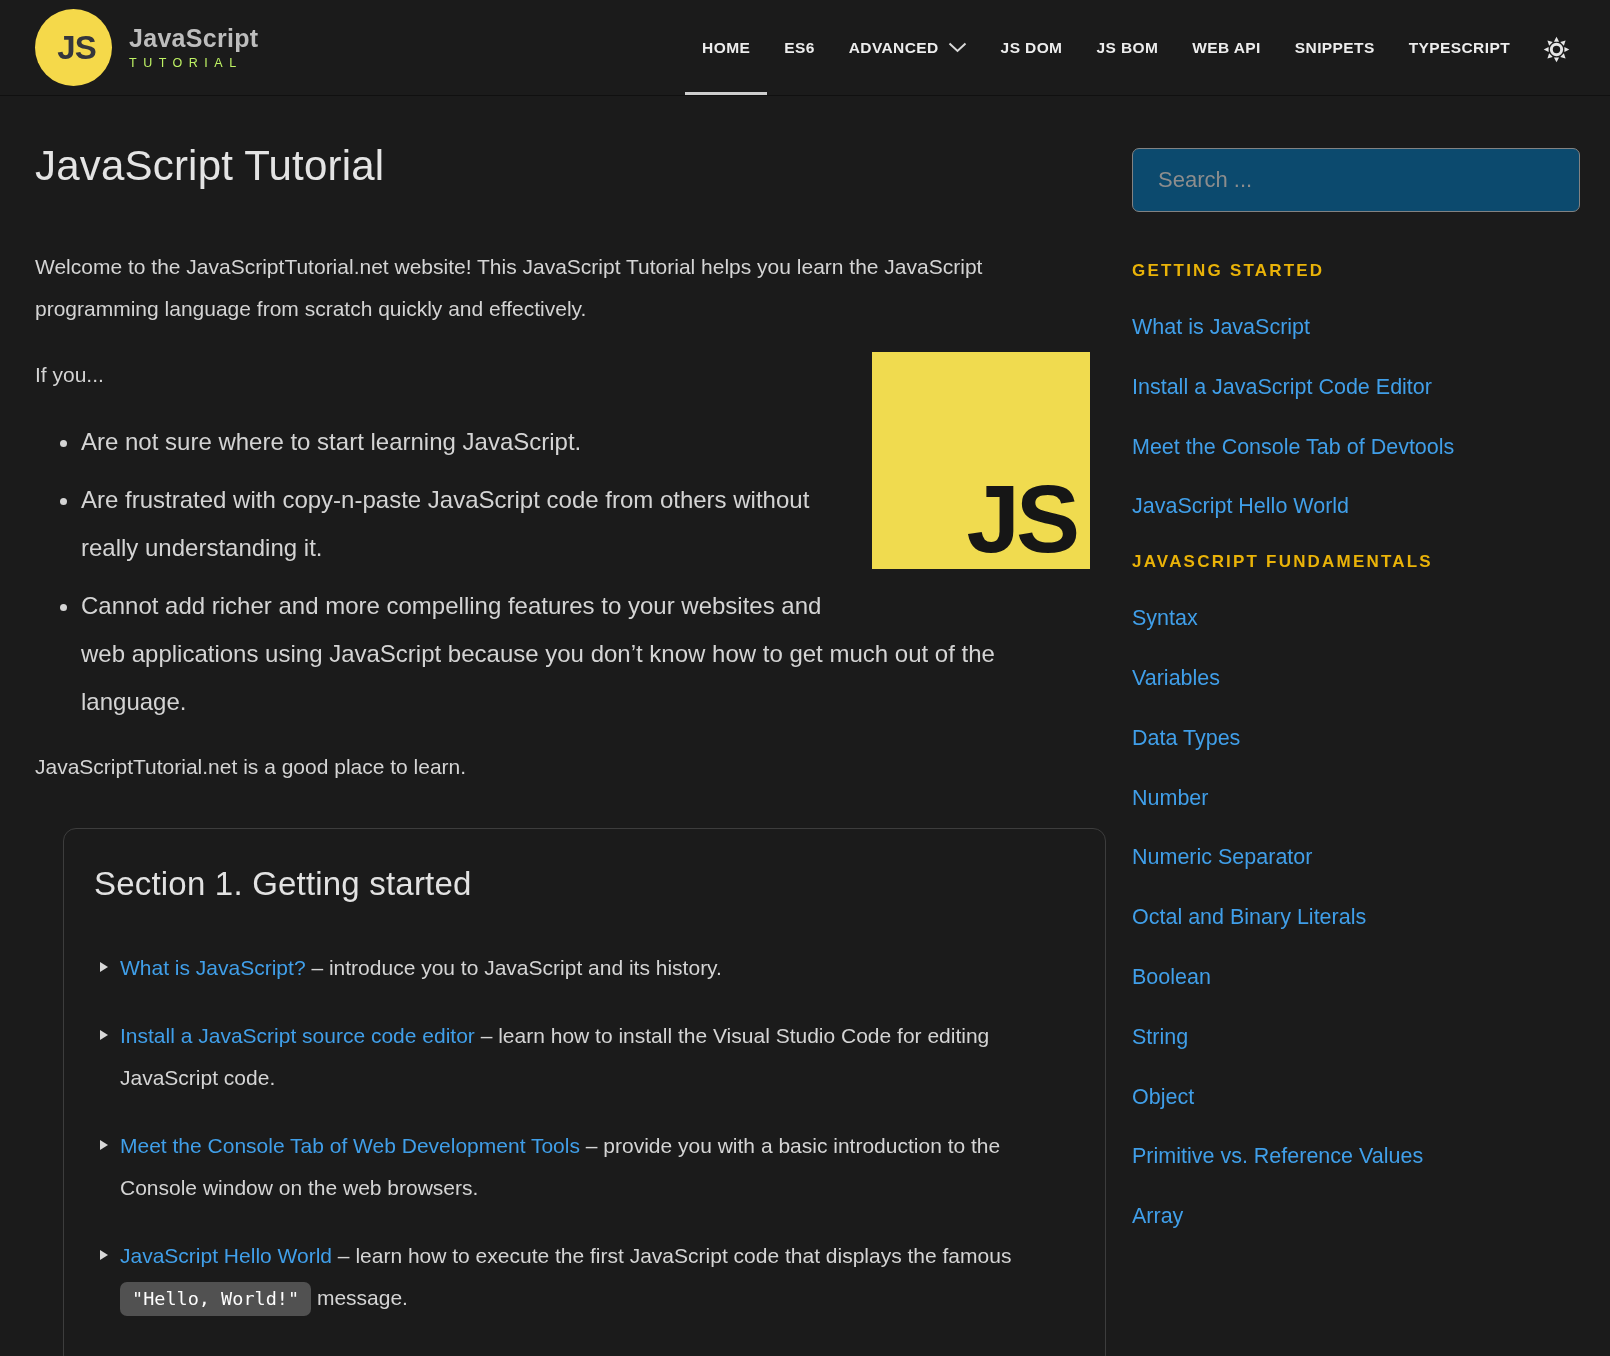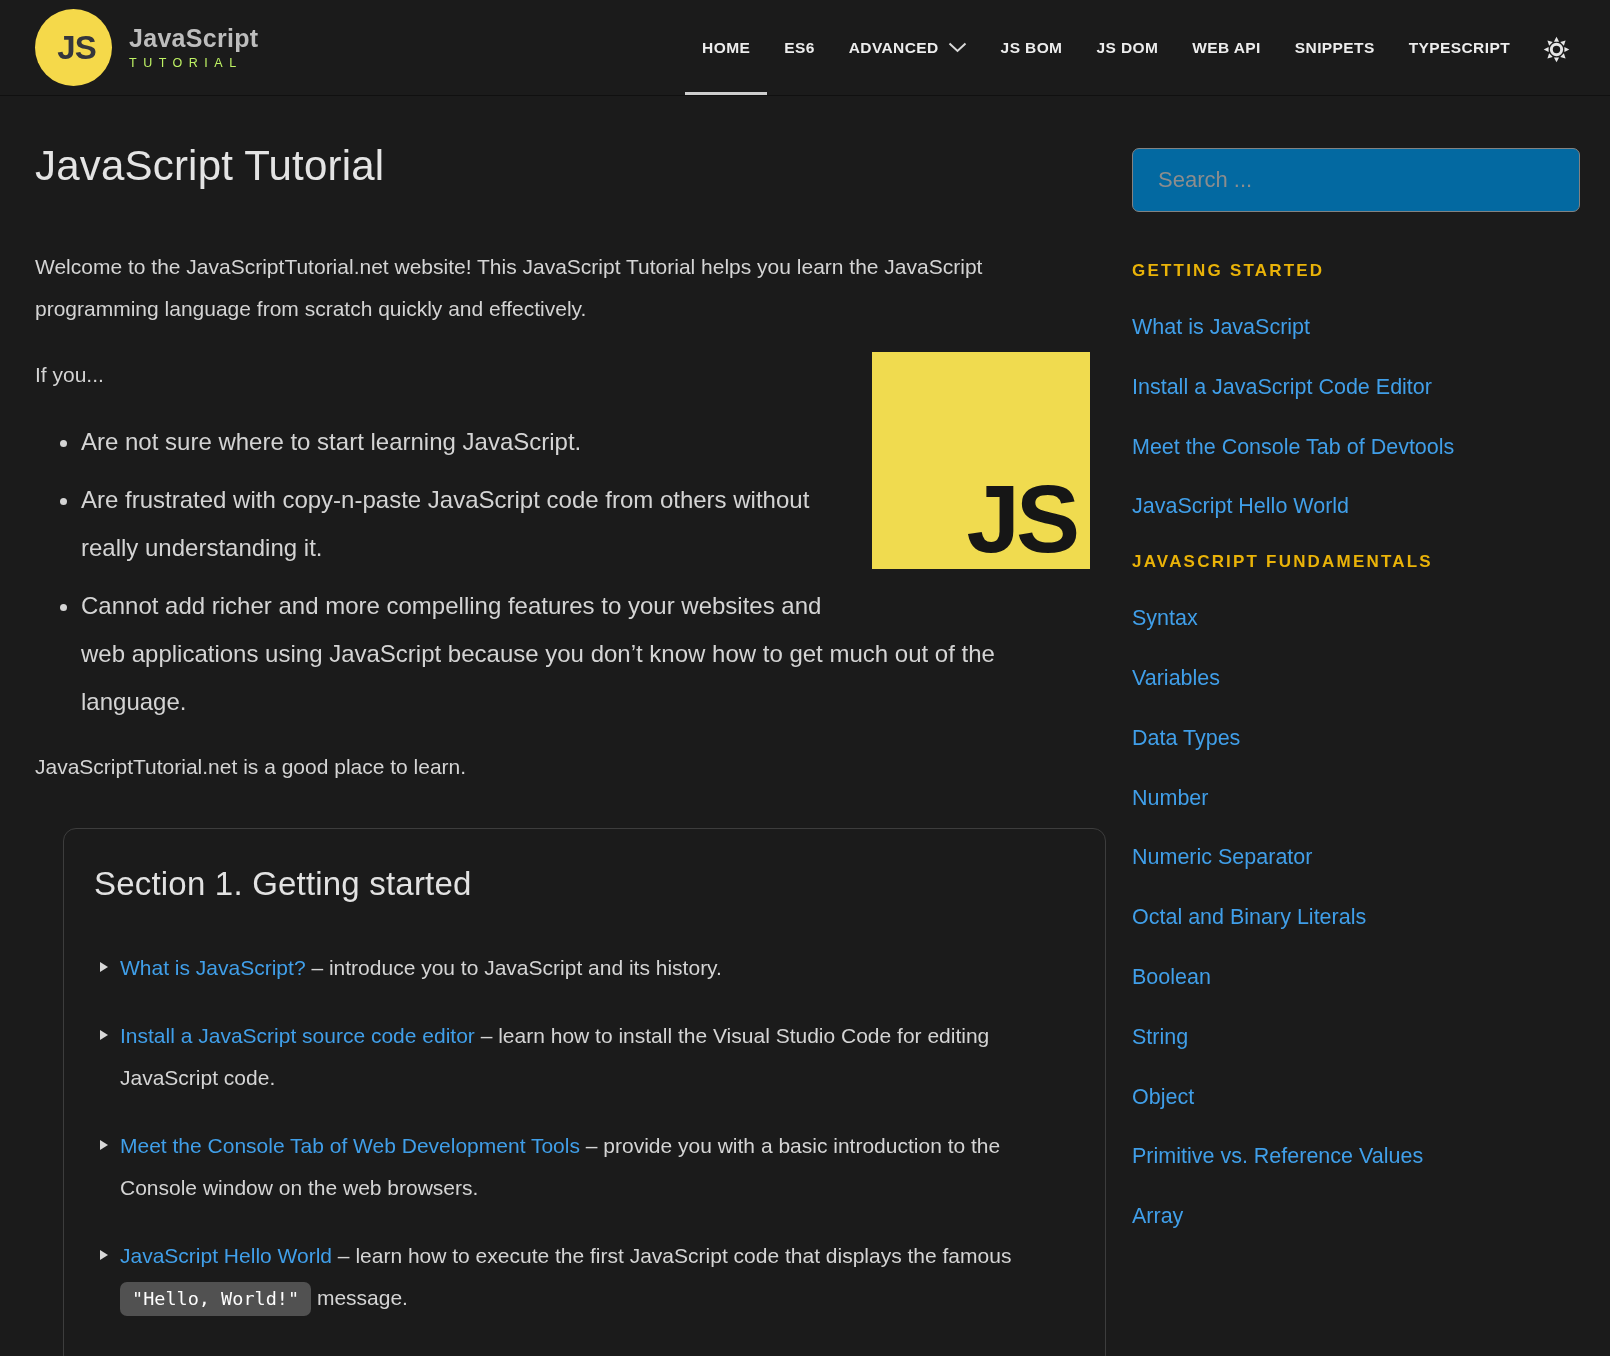--- a/index.html
+++ b/index.html
@@ -93,21 +93,21 @@
     content:"";position:absolute;left:6px;top:15px;width:0;height:0;
     border-left:8px solid #d8d8d8;border-top:5.5px solid transparent;border-bottom:5.5px solid transparent;
   }
   code.chip{
     font-family:"DejaVu Sans Mono", monospace;font-size:18.5px;color:#fdfdfd;
     background:#515151;border-radius:7px;padding:4px 12px;display:inline-block;line-height:1.4;
   }
 
   
   .search{
-    margin-top:52px;width:100%;height:64px;background:#0369a1;
+    margin-top:52px;width:100%;height:64px;background:#0c4a6e;
     border:1px solid #828282;border-radius:7px;color:#cccccc;
     font-family:"Liberation Sans", sans-serif;font-size:22px;padding:0 25px;outline:none;
   }
   .search::placeholder{color:#8d8d8d;}
   .side-heading{
     margin:49px 0 0 0;font-size:17px;font-weight:bold;color:#eab308;letter-spacing:2.2px;
   }
   .side-heading.second{margin-top:32px;}
   a.side-link{
     display:block;margin-top:34px;font-size:21.5px;line-height:1.2;
@@ -134,22 +134,22 @@
       <a class="nav-item active">HOME</a>
       <a class="nav-item">ES6</a>
       <a class="nav-item">
         <span>ADVANCED</span>
         <span class="chevron">
           <svg width="19" height="11" viewBox="0 0 19 11">
               <polyline points="1.5,1.5 9.5,9 17.5,1.5" fill="none" stroke="#d9d9d9" stroke-width="2"></polyline>
             </svg>
         </span>
       </a>
+      <a class="nav-item">JS DOM</a>
       <a class="nav-item">JS BOM</a>
-      <a class="nav-item">JS DOM</a>
       <a class="nav-item">WEB API</a>
       <a class="nav-item">SNIPPETS</a>
       <a class="nav-item">TYPESCRIPT</a>
       <span class="nav-settings">
         <svg width="27" height="27" viewBox="0 0 24 24" fill="#e6e6e6">
           <g>
             <path d="M12 0.6 L14.3 5 L9.7 5 Z"></path>
             <path d="M12 0.6 L14.3 5 L9.7 5 Z" transform="rotate(45 12 12)"></path>
             <path d="M12 0.6 L14.3 5 L9.7 5 Z" transform="rotate(90 12 12)"></path>
             <path d="M12 0.6 L14.3 5 L9.7 5 Z" transform="rotate(135 12 12)"></path>

